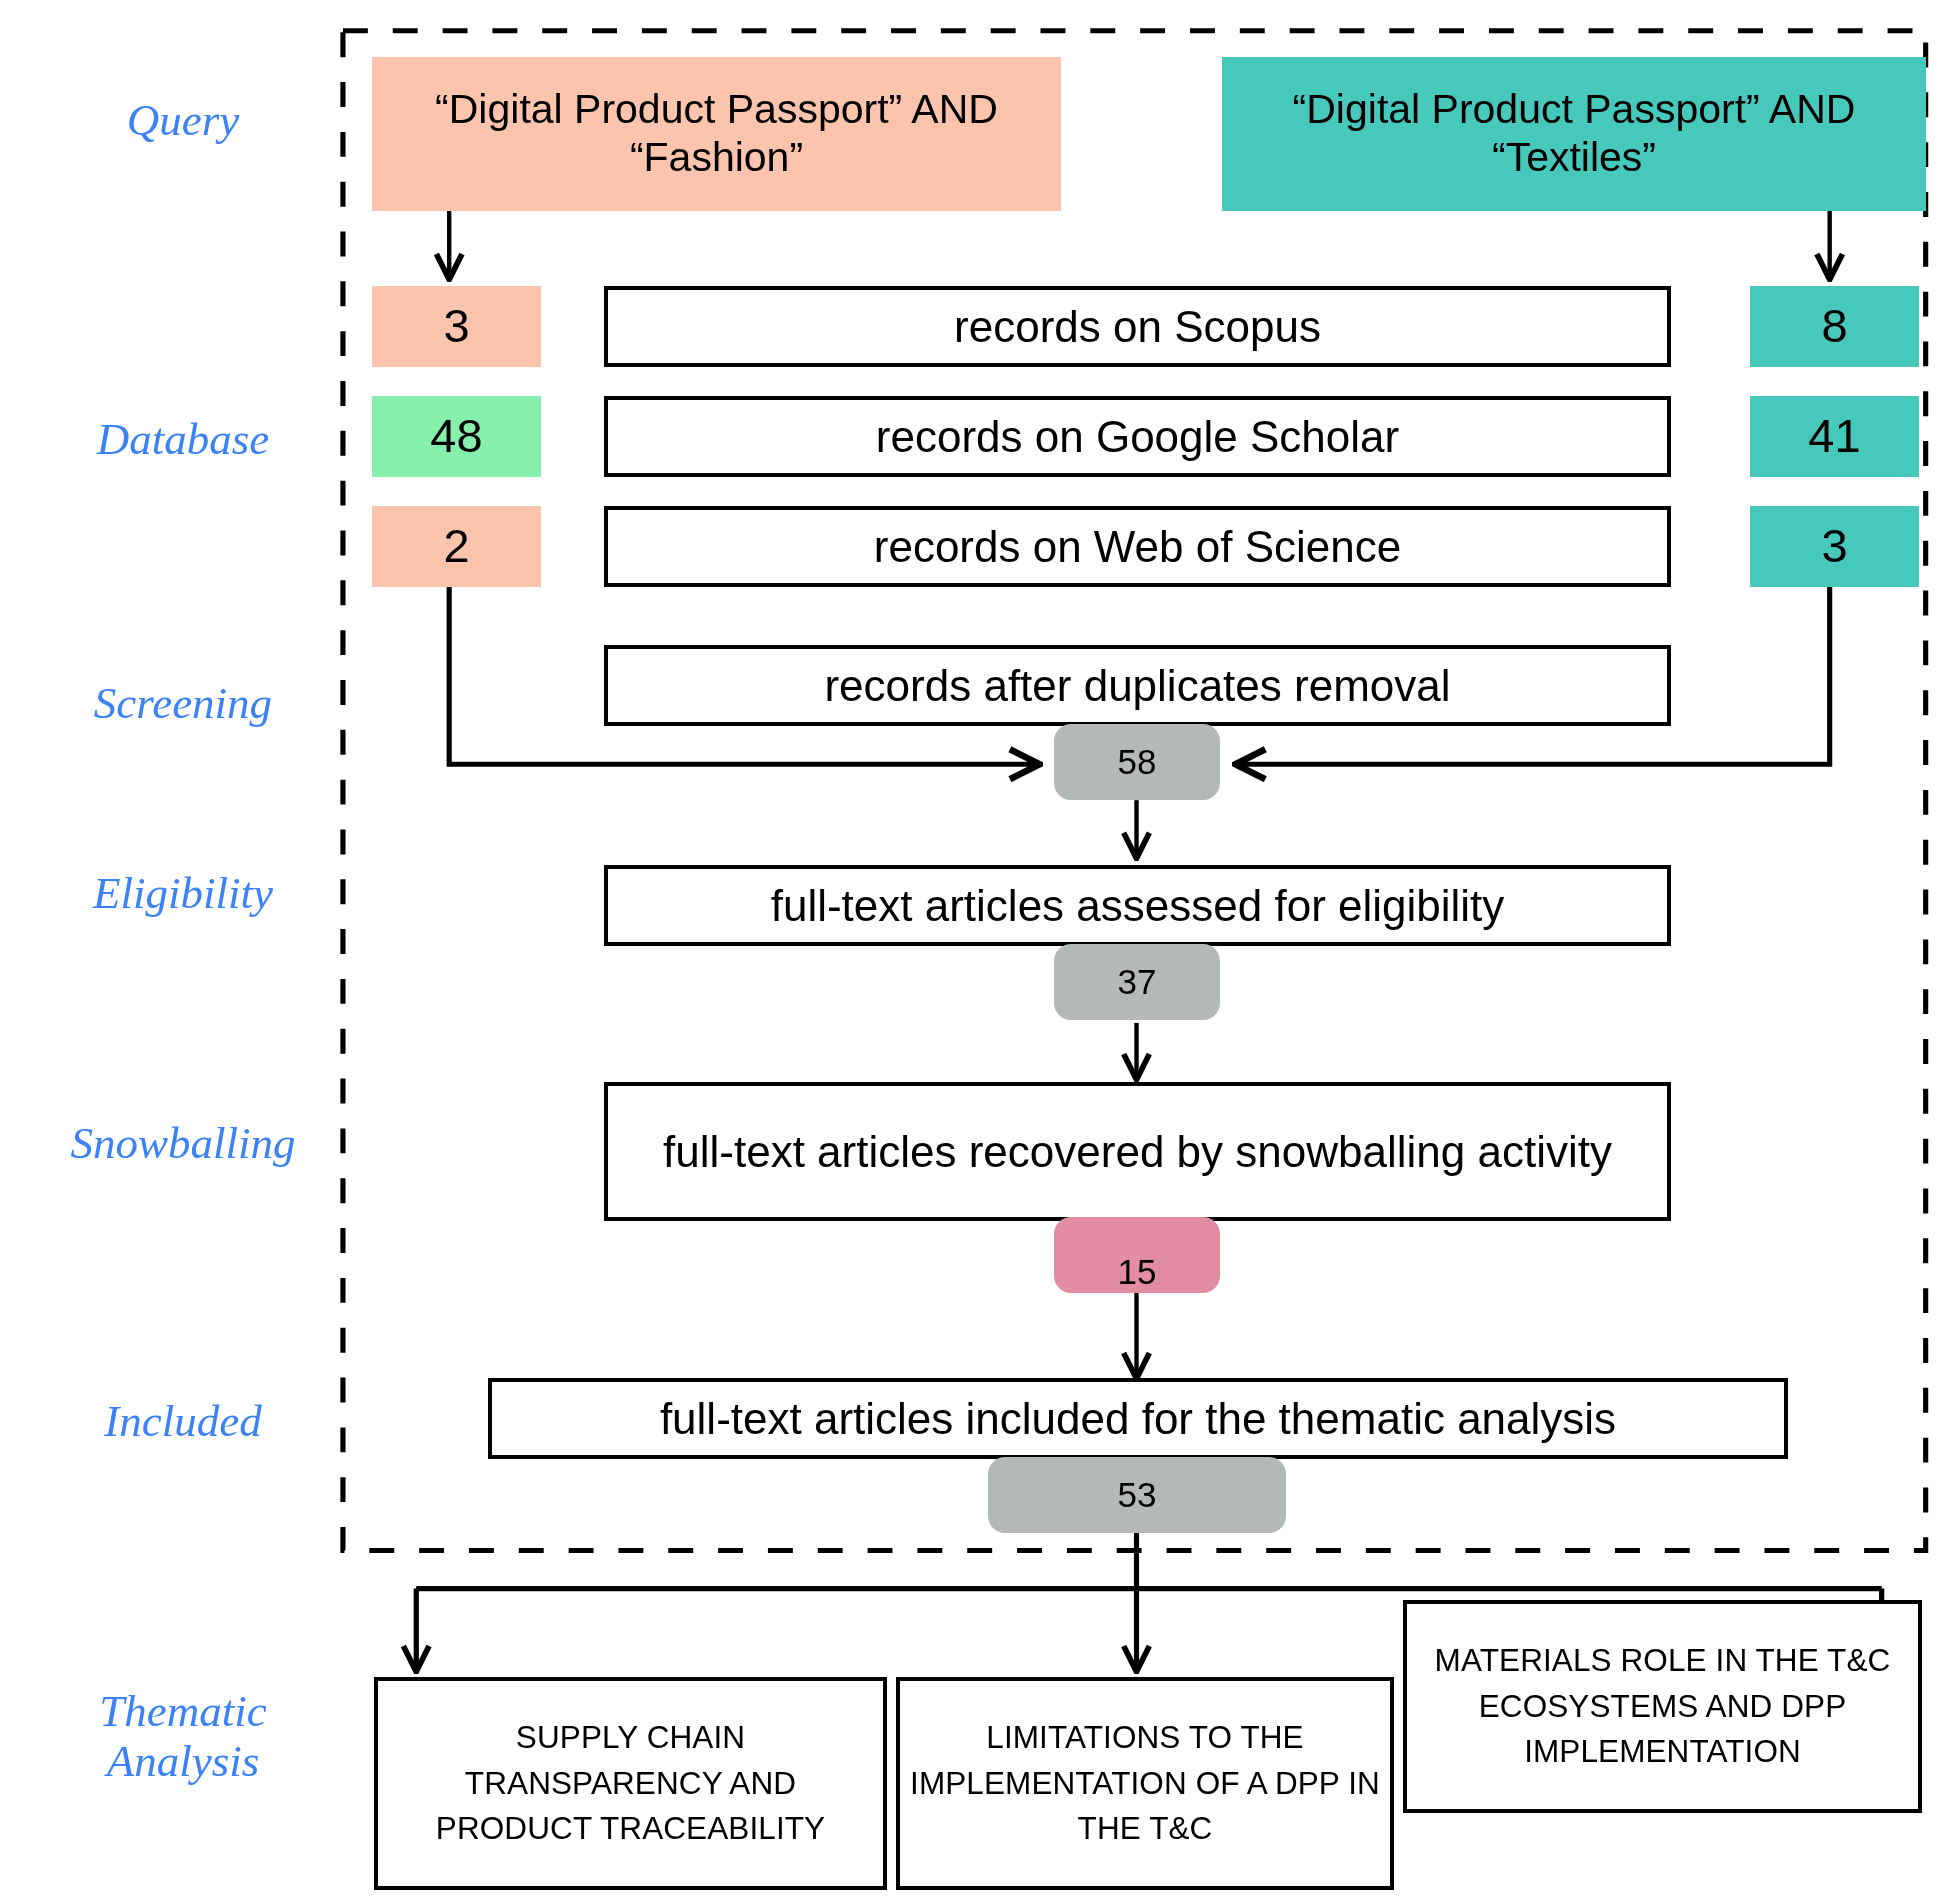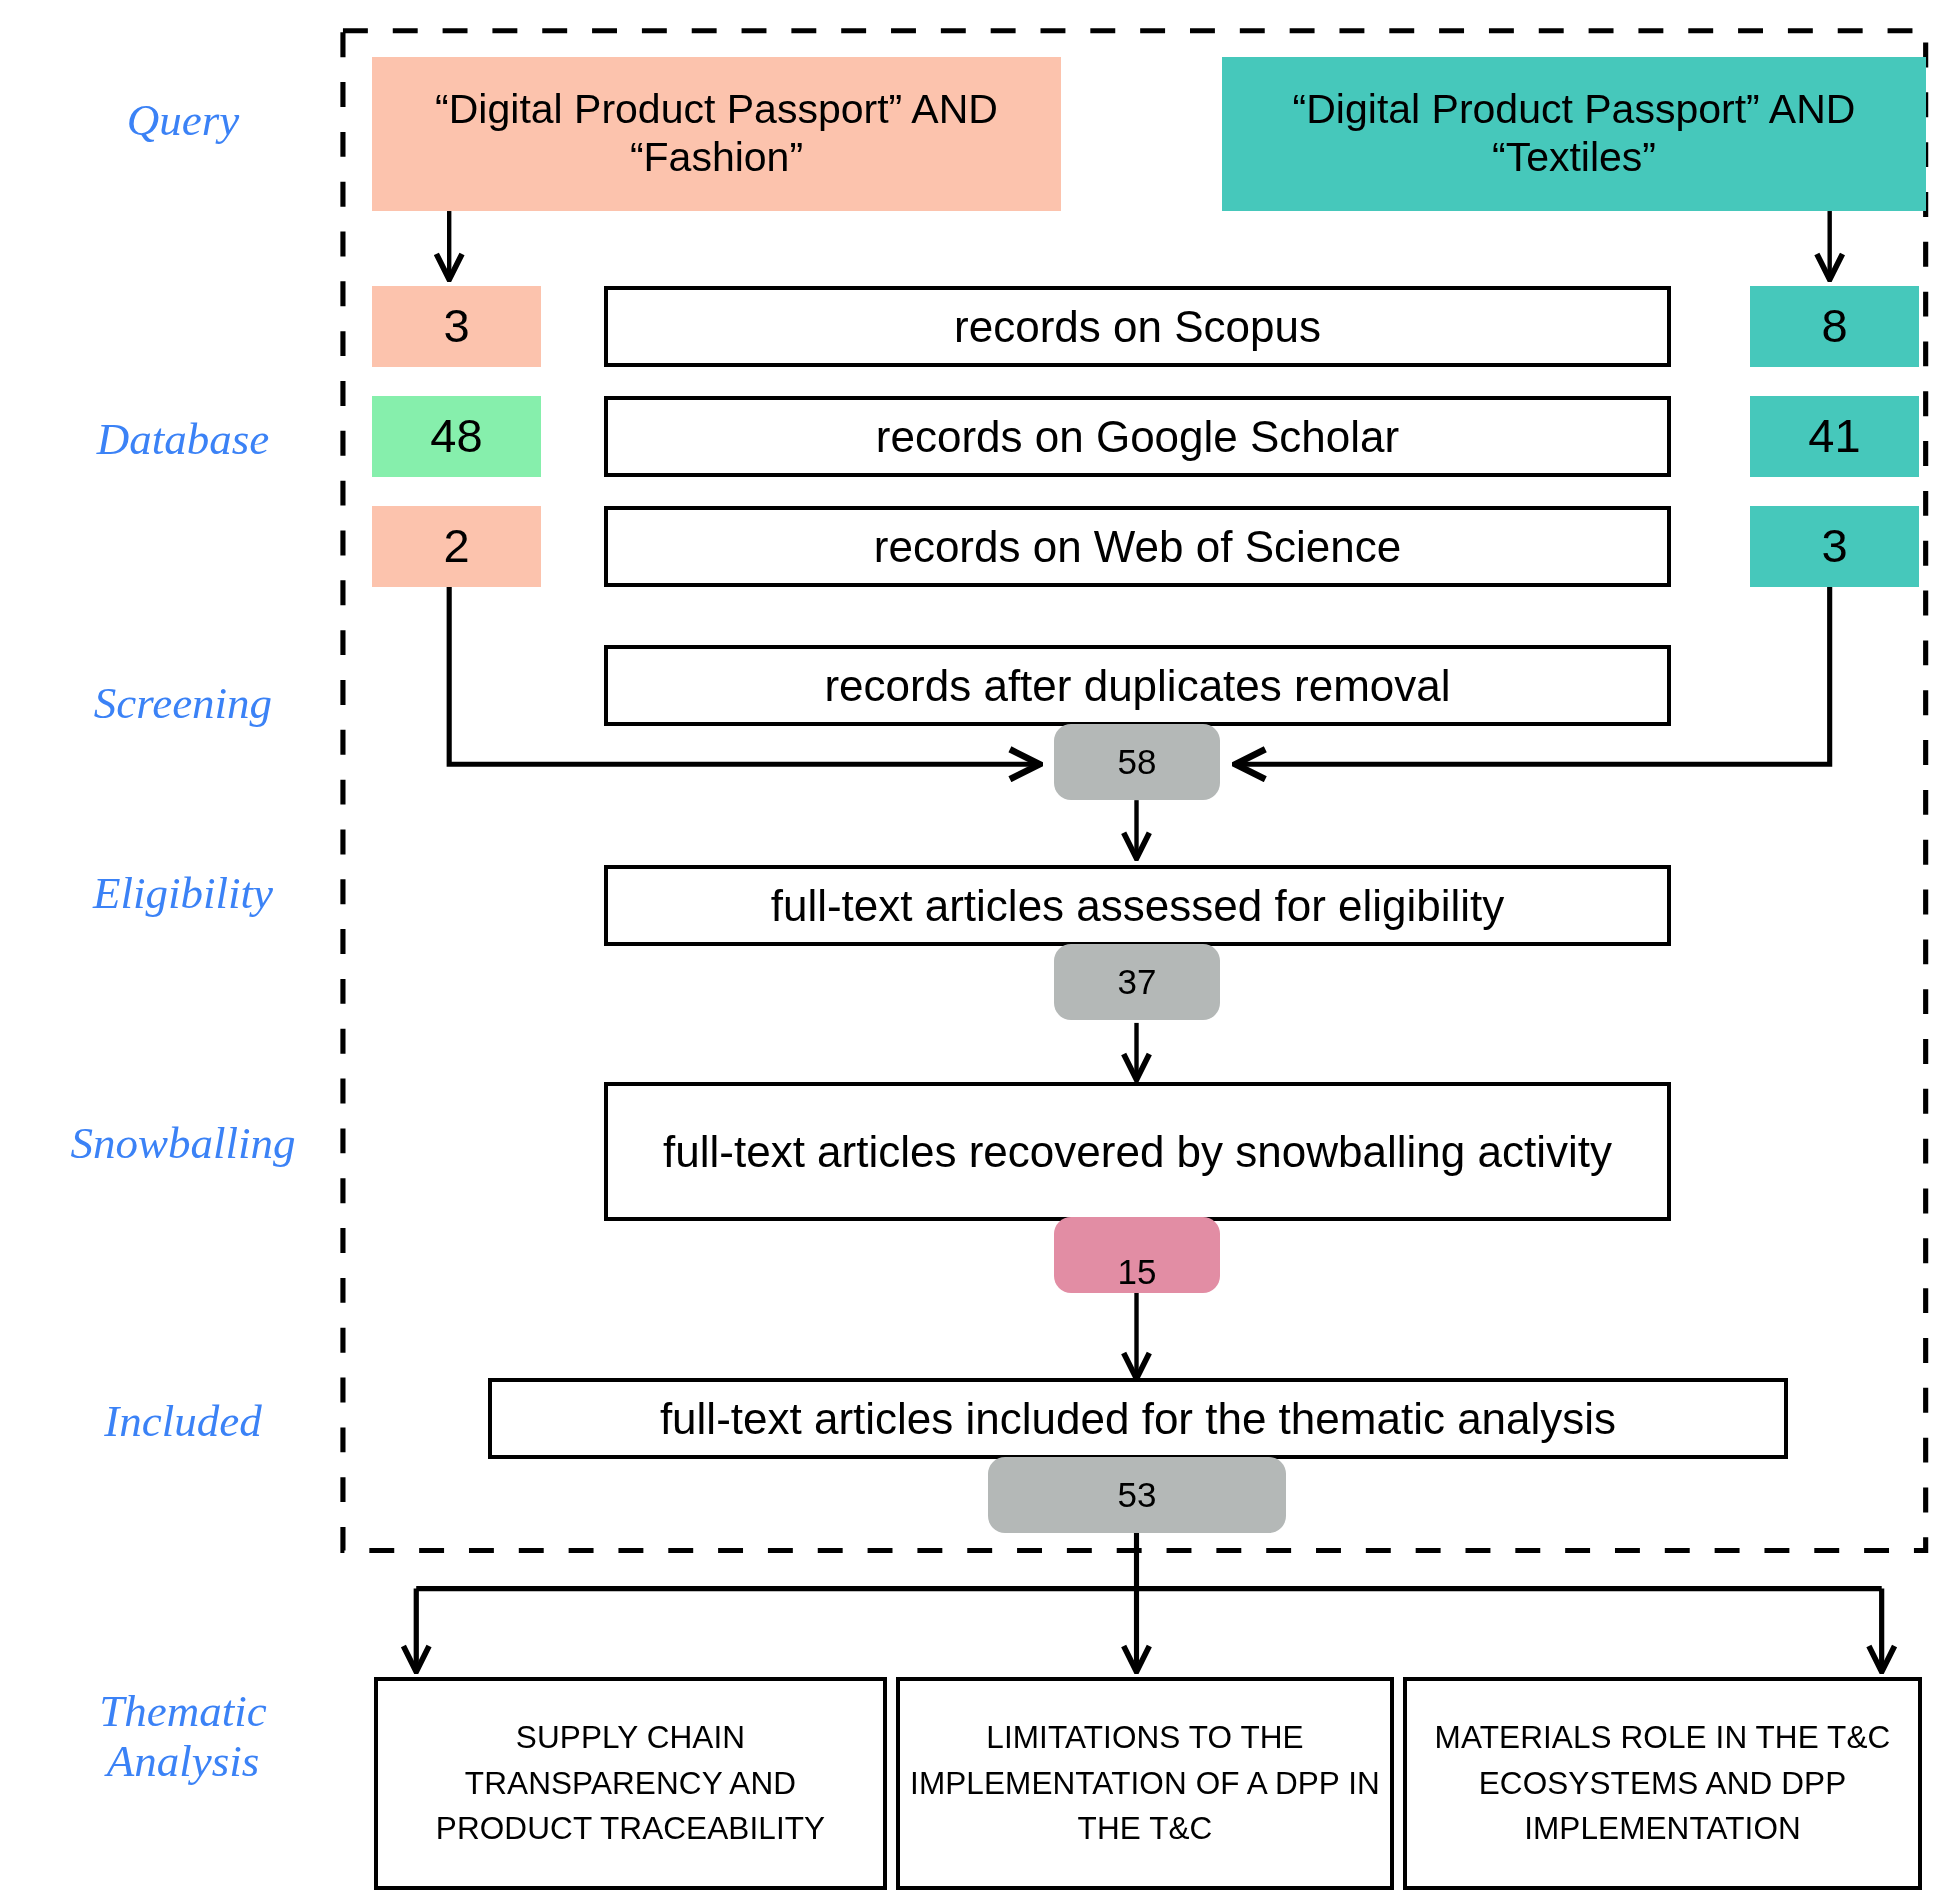--- a/index.html
+++ b/index.html
@@ -148,20 +148,20 @@
   <div class="node theme-box" style="left:374px; top:1677px; width:513px; height:213px;">
     <span class="node-text">SUPPLY CHAIN
 TRANSPARENCY AND
 PRODUCT TRACEABILITY</span>
   </div>
   <div class="node theme-box" style="left:896px; top:1677px; width:498px; height:213px;">
     <span class="node-text">LIMITATIONS TO THE
 IMPLEMENTATION OF A
 DPP IN THE T&amp;C</span>
   </div>
-  <div class="node theme-box" style="left:1403px; top:1677px; width:519px; height:213px;">
+  <div class="node theme-box" style="left:1403px; top:1600px; width:519px; height:213px;">
     <span class="node-text">MATERIALS ROLE IN THE
 T&amp;C ECOSYSTEMS AND
 DPP IMPLEMENTATION</span>
   </div>
 
 </div>
 
 
 </body></html>

